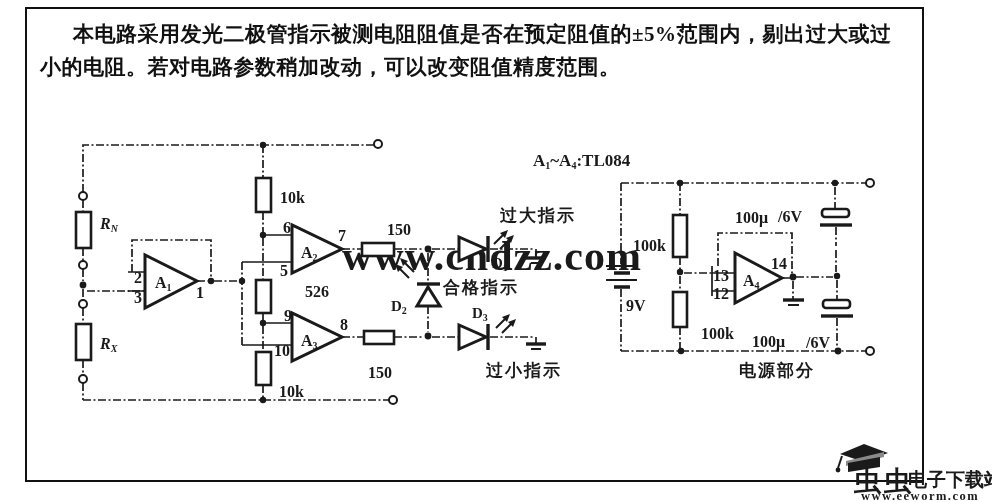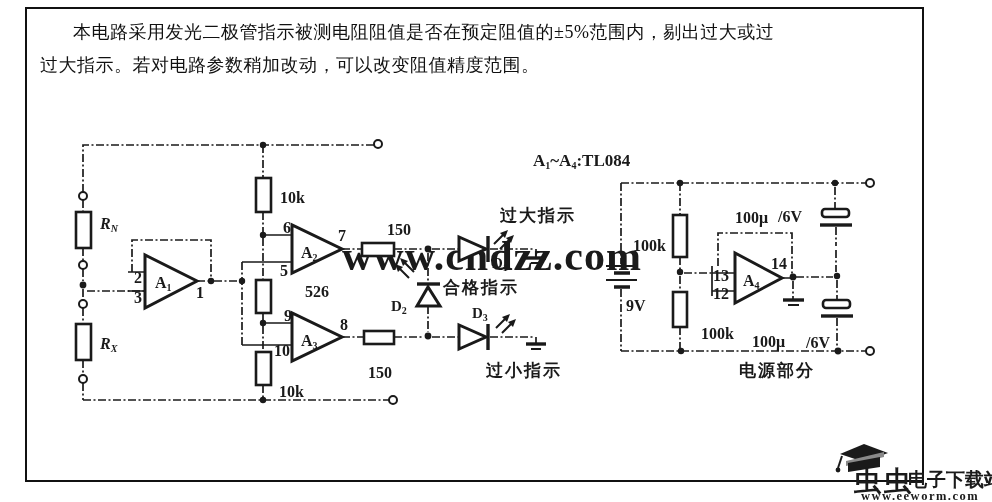--- a/index.html
+++ b/index.html
@@ -1,20 +1,20 @@
 <!DOCTYPE html>
 <html><head>
 <meta charset="utf-8">
 <style>
   html,body{margin:0;padding:0;background:#fff;}
   body{width:992px;height:502px;position:relative;overflow:hidden;
        font-family:"Liberation Serif","DejaVu Serif",serif;color:#111;}
   #frame{position:absolute;left:25px;top:7px;width:895px;height:471px;
          border:2.5px solid #111;}
-  .desc{position:absolute;font-size:18px;font-weight:400;letter-spacing:0.5px;
+  .desc{position:absolute;font-size:21px;font-weight:700;letter-spacing:0.5px;
         white-space:nowrap;}
   #desc1{left:73px;top:20px;}
   #desc2{left:40px;top:53px;}
   svg{position:absolute;left:0;top:0;}
   svg text{font-family:"Liberation Serif","DejaVu Serif",serif;
            font-weight:bold;fill:#1a1a1a;}
   .w{fill:none;stroke:#1a1a1a;stroke-width:1.7;stroke-dasharray:8 2.5 2 2.5;}
   .ps{fill:none;stroke:#1a1a1a;stroke-width:1.7;}
   .comp{fill:#fff;stroke:#1a1a1a;stroke-width:2.6;}
   .tri{fill:#fff;stroke:#1a1a1a;stroke-width:3;stroke-linejoin:miter;}
@@ -30,21 +30,21 @@
   .sub{font-size:10px;}
   .arrowln{fill:none;stroke:#1a1a1a;stroke-width:2;}
   .arrowhd{fill:#1a1a1a;}
 </style>
 </head>
 <body>
 
 <div id="frame"></div>
 
 <div id="desc1" class="desc">本电路采用发光二极管指示被测电阻阻值是否在预定阻值的±5%范围内，剔出过大或过</div>
-<div id="desc2" class="desc">过大指示。若对电路参数稍加改动，可以改变阻值精度范围。</div>
+<div id="desc2" class="desc">小的电阻。若对电路参数稍加改动，可以改变阻值精度范围。</div>
 
 <svg width="992" height="502" viewBox="0 0 992 502">
 
   <text x="342" y="270" font-size="42" fill="#dcdcdc" letter-spacing="1" font-weight="bold">www.cndzz.com</text>
 
   <g>
     <path class="w" d="
       M83,192 L83,145 L374,145
       M263,145 L263,178
       M83,200 L83,212 M83,248 L83,261 M83,269 L83,281 M83,289 L83,300

